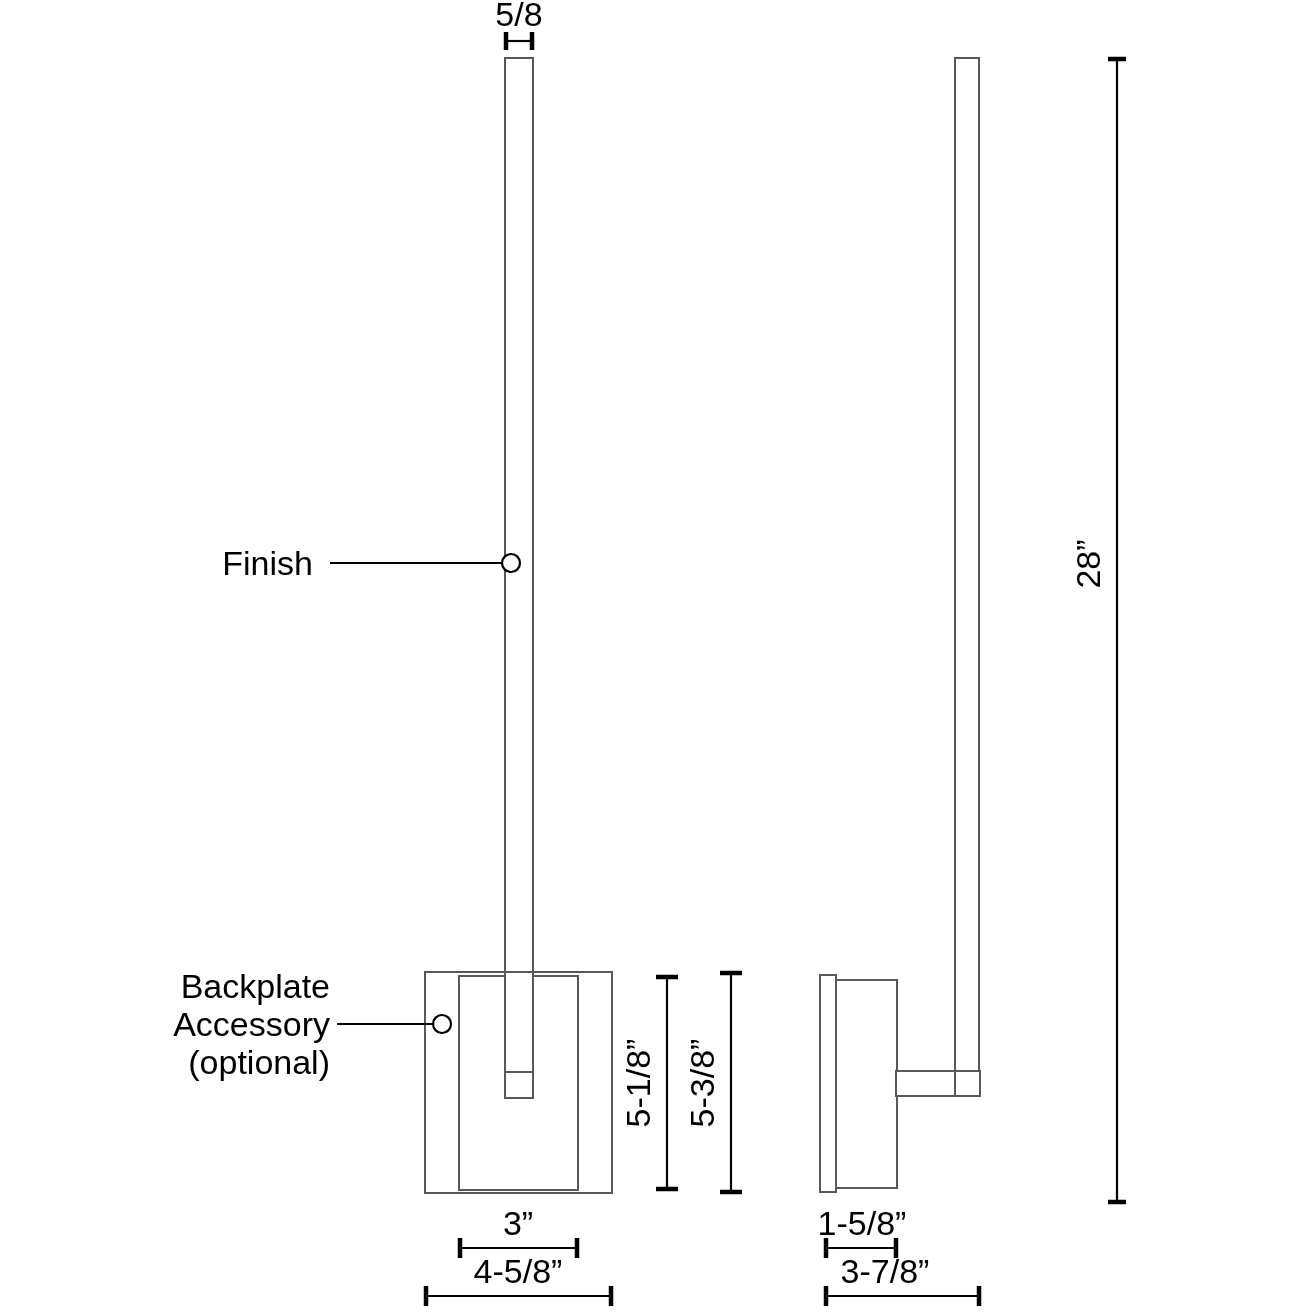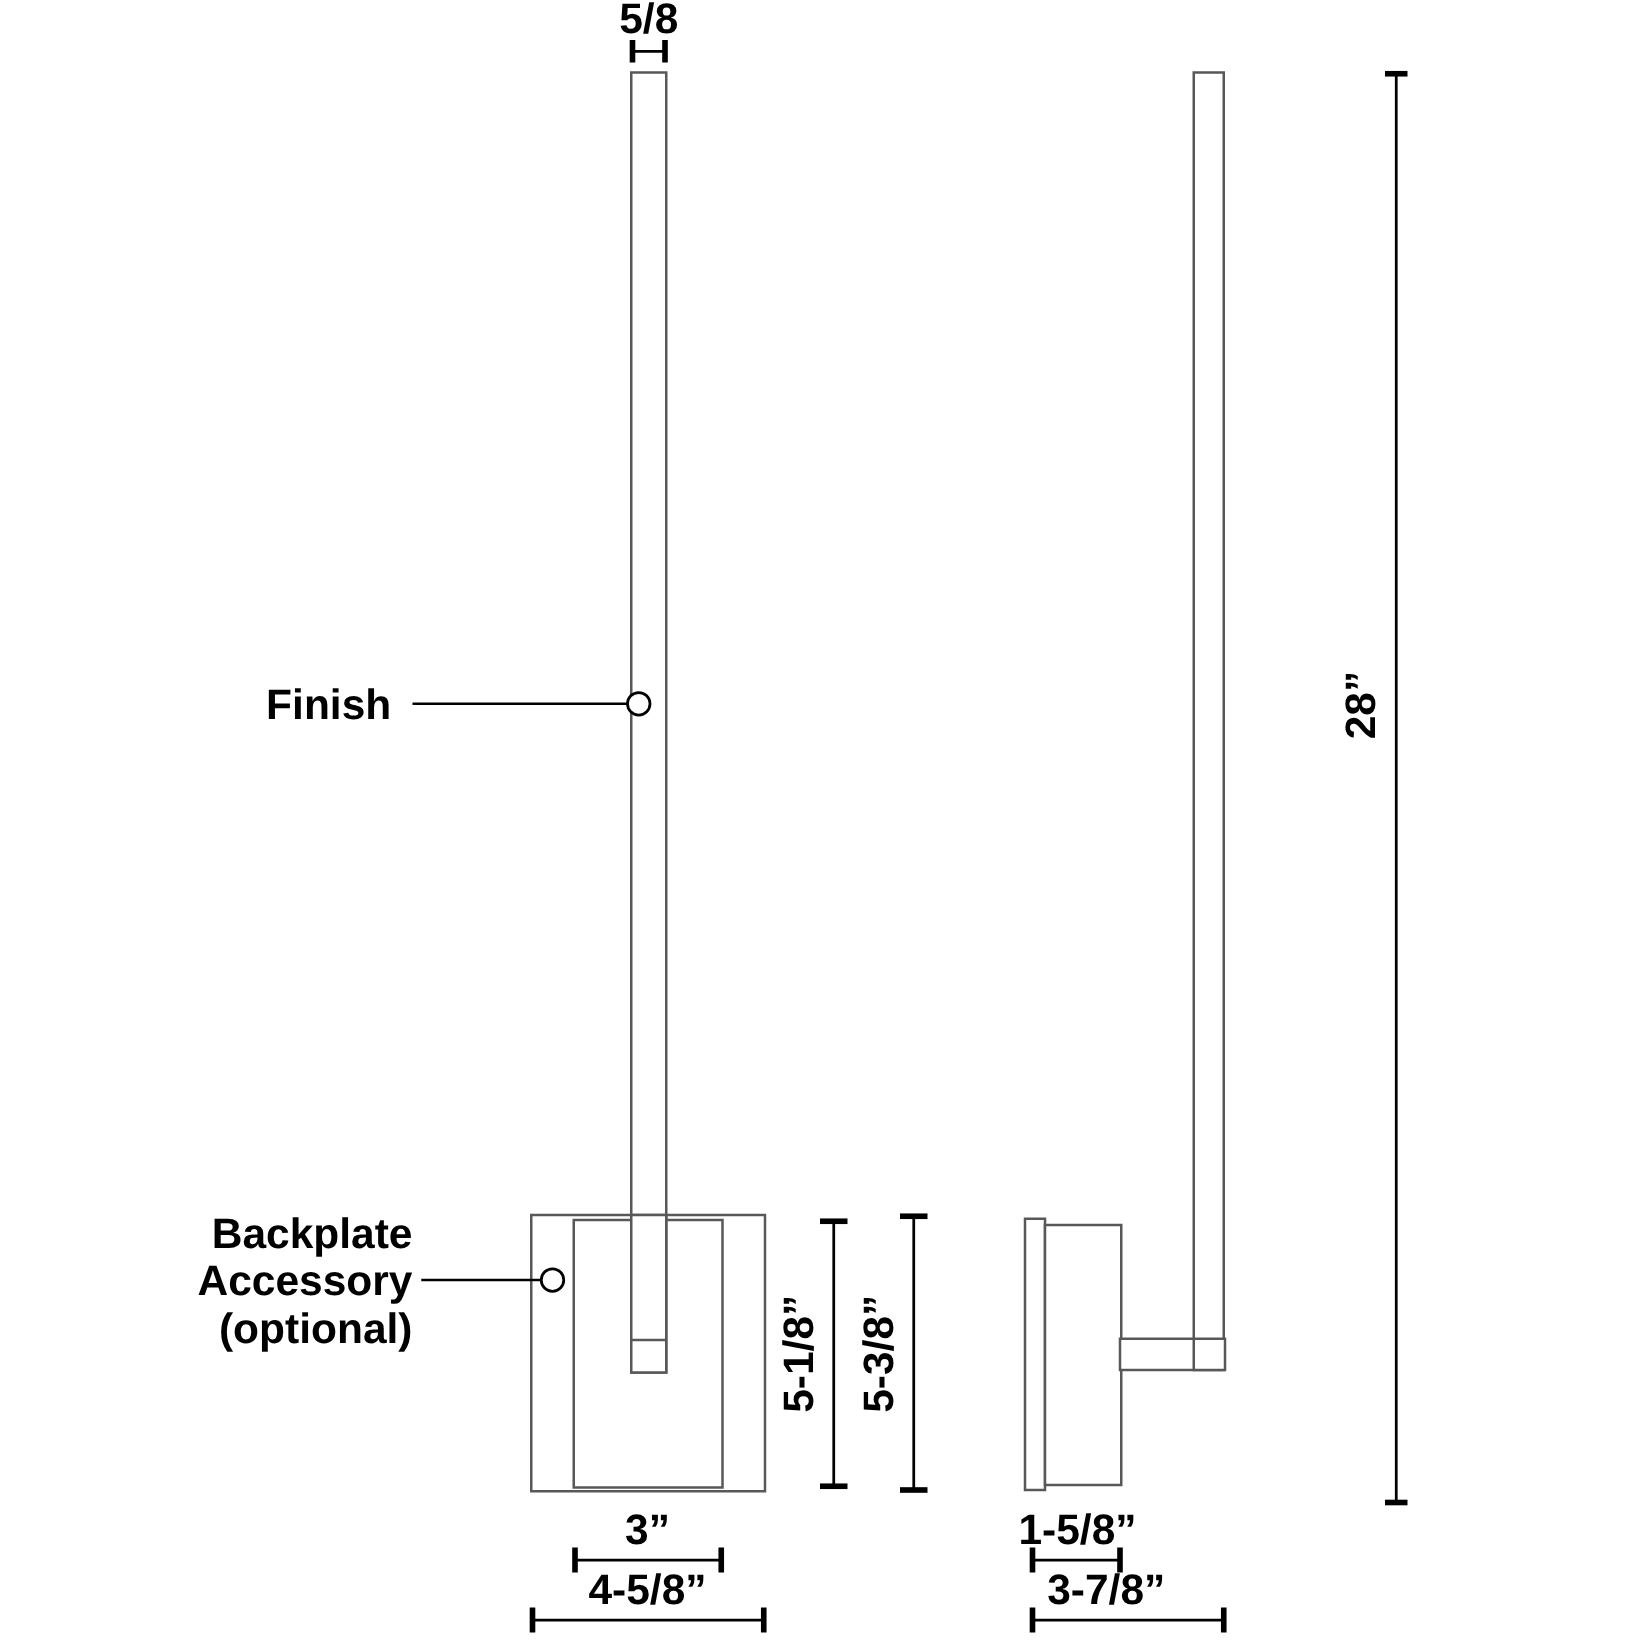--- a/index.html
+++ b/index.html
@@ -11,21 +11,20 @@
     width: 1312px;
     height: 1312px;
     font-family: "Liberation Sans", sans-serif;
     color: #000000;
     overflow: hidden;
   }
   #drawing-root {
     position: relative;
     width: 1184px;
     height: 1312px;
-    font-weight: bold;
   }
   svg#spec-drawing {
     display: block;
     width: 1312px;
     height: 1312px;
   }
   .part-line {
     fill: none;
     stroke: #58585a;
     stroke-width: 2;

